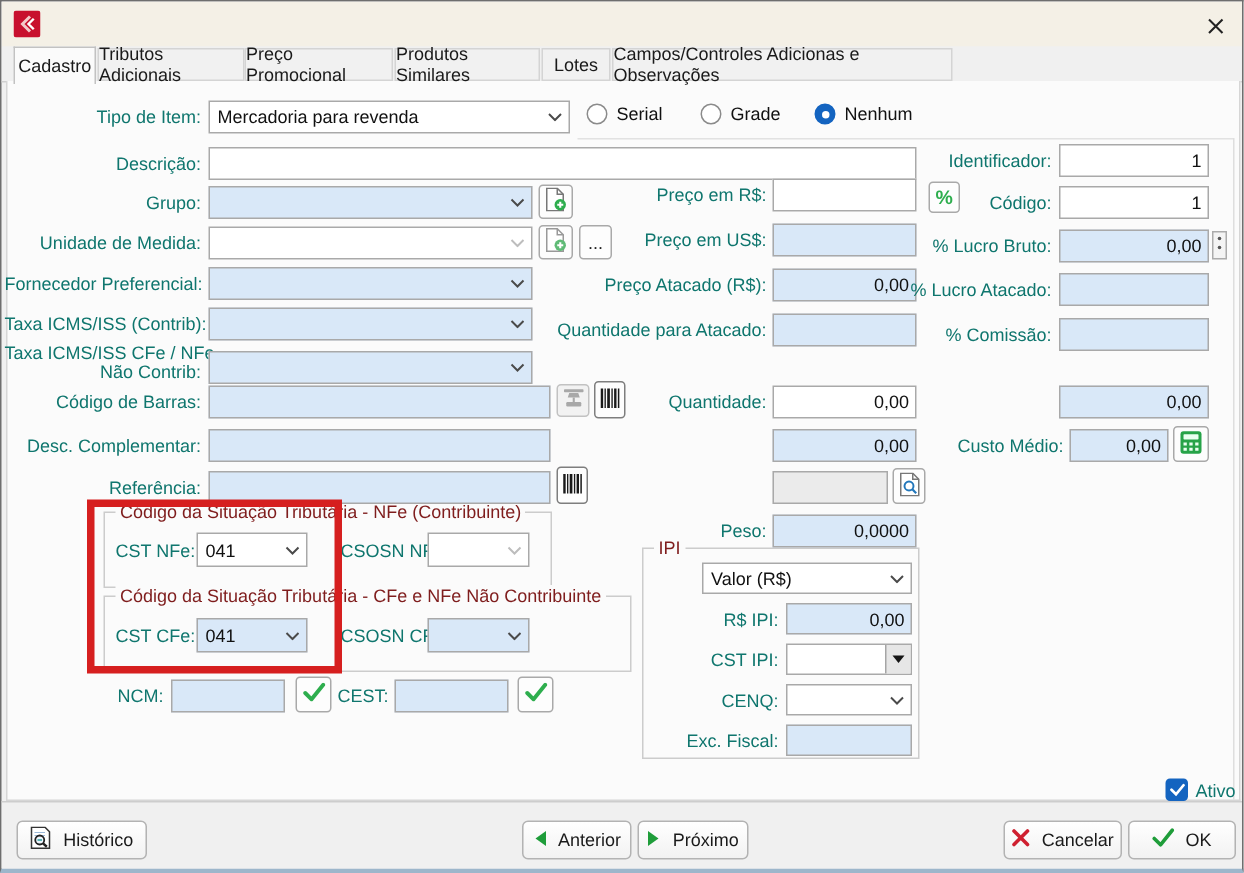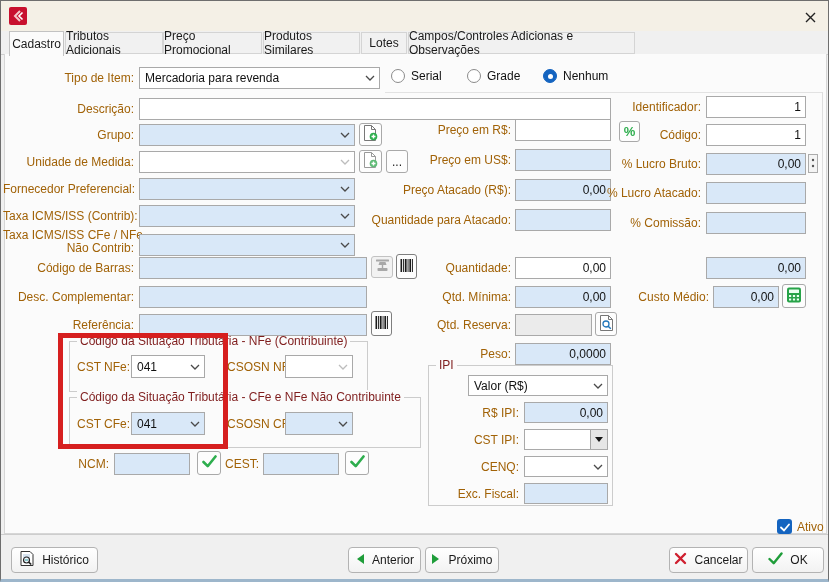--- a/index.html
+++ b/index.html
@@ -17,21 +17,21 @@
   .tab { position:absolute; top:31px; height:22px; background:#f1f1f1; border:1px solid #d4d4d4;
          display:flex; align-items:center; justify-content:center; font-size:12px; color:#1a1a1a; z-index:2; }
   .tab.active { top:30px; height:25px; background:#fbfbfb; border-color:#c2c2c2; border-bottom:none; z-index:4; }
   .panel { position:absolute; left:3px; top:53px; width:823px; height:480px; background:#fbfbfb;
            border:1px solid #d6d6d6; border-top:none; }
   .footer { position:absolute; left:0; top:533px; width:100%; height:46px; background:#f0f0f0;
             border-top:1px solid #cdcdcd; }
   .vline { position:absolute; width:1px; background:#dedede; }
   .hline { position:absolute; height:1px; background:#e2e2e2; }
 
-  .lbl { position:absolute; font-size:12px; color:#a16207; text-align:right; white-space:nowrap; z-index:5; }
+  .lbl { position:absolute; font-size:12px; color:#0f766e; text-align:right; white-space:nowrap; z-index:5; }
   .lbl.l { text-align:left; }
   .inp { position:absolute; height:22px; background:#fff; border:1px solid #a9a9a9; font-size:12px;
          color:#111; display:flex; align-items:center; padding:0 4px; z-index:5; }
   .inp.blue { background:#d9e8f8; }
   .inp.dis  { background:#ebebeb; }
   .inp.num  { justify-content:flex-end; }
   .combo { padding:0; }
   .combo .val { flex:1; padding:0 5px; overflow:hidden; white-space:nowrap; }
   .combo .chev { width:18px; height:100%; display:flex; align-items:center; justify-content:center; }
   .combo .ddbtn { width:17px; height:100%; background:#e6e6e6; border-left:1px solid #a5a5a5;
@@ -301,24 +301,22 @@
 
   <div class="lbl" style="left:332px;top:182px;width:178px">Preço Atacado (R$):</div>
   <div class="inp blue num" style="left:514px;top:178px;width:96px">0,00</div>
 
   <div class="lbl" style="left:332px;top:212px;width:178px">Quantidade para Atacado:</div>
   <div class="inp blue" style="left:514px;top:208px;width:96px"></div>
 
   <div class="lbl" style="left:332px;top:260px;width:178px">Quantidade:</div>
   <div class="inp num" style="left:514px;top:256px;width:96px">0,00</div>
 
-  <div class="lbl" style="left:332px;top:289px;width:178px">Qtd. Mínima:</div>
   <div class="inp blue num" style="left:514px;top:285px;width:96px">0,00</div>
 
-  <div class="lbl" style="left:332px;top:317px;width:178px">Qtd. Reserva:</div>
   <div class="inp dis" style="left:514px;top:313px;width:77px"></div>
   <div class="icon-btn" style="left:594px;top:311px;width:22px;height:24px">
     <span><svg width="15" height="16" viewBox="0 0 15 16">
           <path d="M1.5 .5h8l4 4v11h-12z" fill="#fff" stroke="#777"></path>
           <path d="M9.5 .5v4h4" fill="none" stroke="#777"></path>
           <circle cx="7" cy="9" r="3" fill="none" stroke="#2277bb" stroke-width="1.3"></circle>
           <path d="M9.2 11.2l2.6 2.6" stroke="#2277bb" stroke-width="1.5"></path>
         </svg></span>
   </div>
 

